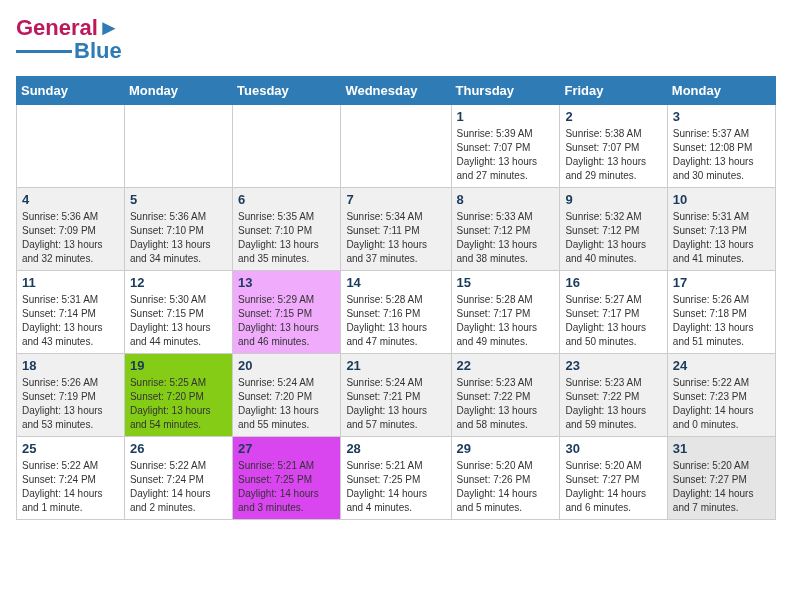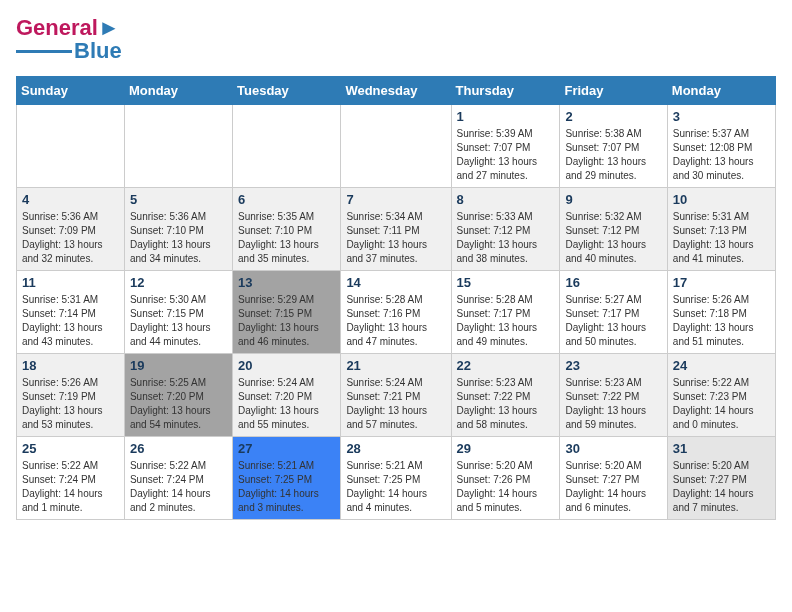--- a/index.html
+++ b/index.html
@@ -206,21 +206,21 @@
 Daylight: 13 hours
 and 43 minutes.</div>
         </td>
         <td style="background: rgb(255, 255, 255);">
           <span class="day-num">12</span>
           <div class="day-info" style="white-space: pre-line;">Sunrise: 5:30 AM
 Sunset: 7:15 PM
 Daylight: 13 hours
 and 44 minutes.</div>
         </td>
-        <td style="background: #a3a3a3;">
+        <td style="background: #f0abfc;">
           <span class="day-num">13</span>
           <div class="day-info" style="white-space: pre-line;">Sunrise: 5:29 AM
 Sunset: 7:15 PM
 Daylight: 13 hours
 and 46 minutes.</div>
         </td>
         <td style="background: rgb(255, 255, 255);">
           <span class="day-num">14</span>
           <div class="day-info" style="white-space: pre-line;">Sunrise: 5:28 AM
 Sunset: 7:16 PM
@@ -250,21 +250,21 @@
         </td>
       </tr>
       <tr>
         <td style="background: rgb(240, 240, 240);">
           <span class="day-num">18</span>
           <div class="day-info" style="white-space: pre-line;">Sunrise: 5:26 AM
 Sunset: 7:19 PM
 Daylight: 13 hours
 and 53 minutes.</div>
         </td>
-        <td style="background: #a3a3a3; margin-top: 30px;">
+        <td style="background: #84cc16; margin-top: 30px;">
           <span class="day-num">19</span>
           <div class="day-info" style="white-space: pre-line;">Sunrise: 5:25 AM
 Sunset: 7:20 PM
 Daylight: 13 hours
 and 54 minutes.</div>
         </td>
         <td style="background: rgb(240, 240, 240);">
           <span class="day-num">20</span>
           <div class="day-info" style="white-space: pre-line;">Sunrise: 5:24 AM
 Sunset: 7:20 PM
@@ -308,21 +308,21 @@
 Daylight: 14 hours
 and 1 minute.</div>
         </td>
         <td style="background: rgb(255, 255, 255);">
           <span class="day-num">26</span>
           <div class="day-info" style="white-space: pre-line;">Sunrise: 5:22 AM
 Sunset: 7:24 PM
 Daylight: 14 hours
 and 2 minutes.</div>
         </td>
-        <td style="background: #3b82f6;">
+        <td style="background: #d946ef;">
           <span class="day-num">27</span>
           <div class="day-info" style="white-space: pre-line;">Sunrise: 5:21 AM
 Sunset: 7:25 PM
 Daylight: 14 hours
 and 3 minutes.</div>
         </td>
         <td style="background: rgb(255, 255, 255);">
           <span class="day-num">28</span>
           <div class="day-info" style="white-space: pre-line;">Sunrise: 5:21 AM
 Sunset: 7:25 PM

